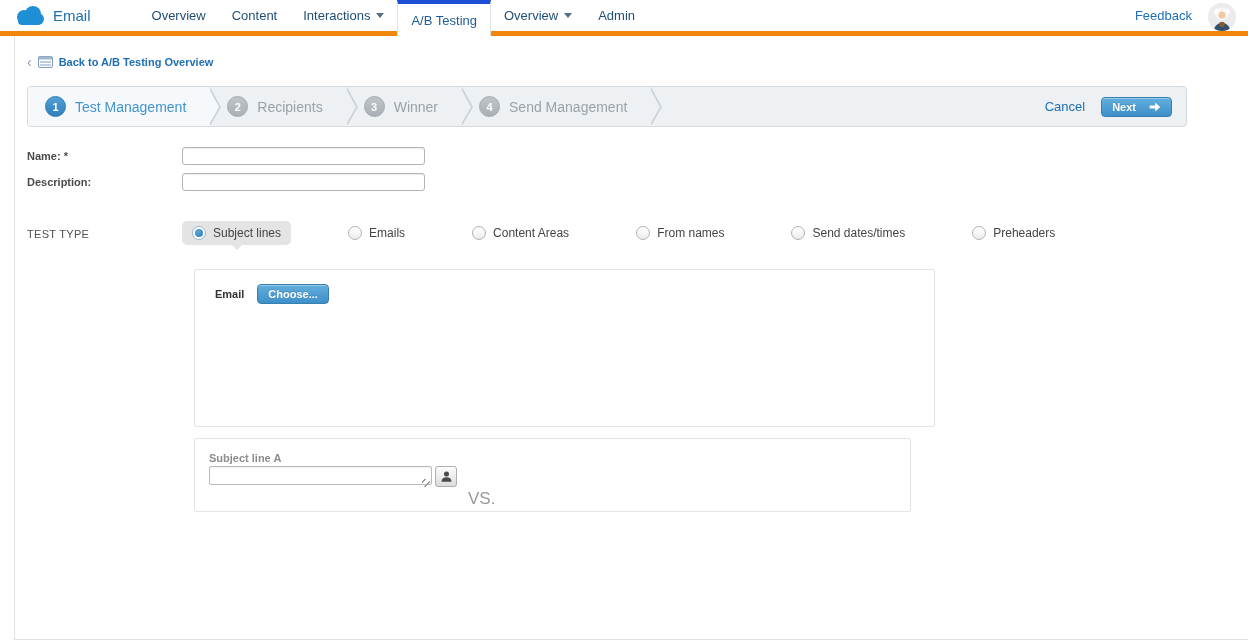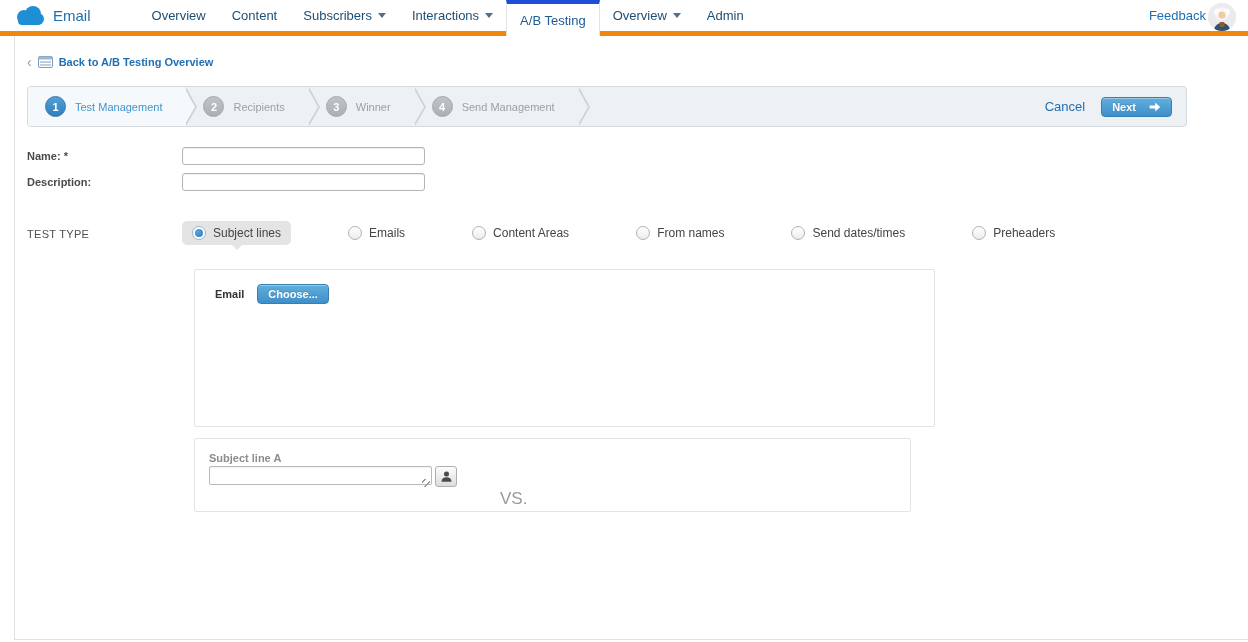--- a/index.html
+++ b/index.html
@@ -39,21 +39,21 @@
     position: relative; z-index: 5;
     height: 36px; margin-bottom: -5px;
     background: #fff;
     border: 1px solid #e3e3e3;
     border-top: 4px solid #1d4ed8;
     border-bottom: none;
     color: #1f5b94;
   }
   .nav-right {
     margin-left: auto; display: flex; align-items: center;
-    gap: 2px; padding-right: 12px; height: 31px;
+    gap: 16px; padding-right: 12px; height: 31px;
   }
   .feedback-link { color: #1e6fb4; font-size: 13px; cursor: pointer; text-decoration: none; }
   .avatar {
     width: 28px; height: 28px; border-radius: 50%;
     overflow: hidden; background: #ebebed; cursor: pointer;
     margin-top: 2px;
   }
   .orange-bar { height: 5px; background: #f0860b; }
 
   
@@ -113,21 +113,21 @@
     width: 21px; height: 21px; border-radius: 50%;
     background: linear-gradient(#bfc4c8, #aab0b5);
     border: 1px solid #a2a8ad;
     color: #fff; font-size: 11px; font-weight: bold;
     display: flex; align-items: center; justify-content: center;
   }
   .step.active .step-num {
     background: linear-gradient(#54a0d4, #2f7fbe);
     border-color: #2d78b5;
   }
-  .step-label { font-size: 11px; color: #9aa1a7; }
+  .step-label { font-size: 14px; color: #9aa1a7; }
   .step.active .step-label { color: #4493cb; }
   .wizard-actions {
     margin-left: auto; display: flex; align-items: center;
     gap: 16px; padding-right: 14px; position: relative; z-index: 4;
   }
   .cancel-link { color: #1e6fb4; font-size: 13px; cursor: pointer; text-decoration: none; }
   .btn-blue {
     display: inline-flex; align-items: center; gap: 12px;
     background: linear-gradient(#62aede, #3f8fc8);
     border: 1px solid #3580b1; border-radius: 4px;
@@ -191,21 +191,21 @@
     margin-left: 167px; background: #fff;
     border: 1px solid #e4e4e4; border-radius: 2px;
   }
   .email-panel { width: 741px; height: 158px; margin-top: 24px; padding: 14px 0 0 20px; }
   .email-row { display: flex; align-items: center; gap: 13px; }
   .email-label { font-size: 11px; font-weight: bold; color: #333; }
 
   .subject-panel {
     width: 717px; height: 74px; margin-top: 11px;
     padding: 13px 0 0 14px;
-    display: flex; align-items: flex-start; gap: 32px;
+    display: flex; align-items: flex-start;
   }
   .subject-group { display: flex; flex-direction: column; }
   .subject-label { font-size: 11px; font-weight: bold; color: #8c8c8c; margin-bottom: 2px; }
   .subject-row { display: flex; align-items: flex-start; gap: 3px; }
   .ta-wrap { position: relative; }
   .subject-textarea {
     width: 223px; height: 19px; resize: none;
     border: 1px solid #b9b9b9; border-radius: 2px;
     font-family: "Liberation Sans", sans-serif; font-size: 11px;
     padding: 2px 4px; background: #fff;
@@ -246,24 +246,20 @@
     <span class="brand-label">Email</span>
   </div>
   <nav class="nav-tabs">
     <a class="tab">
         <span>Overview</span>
       </a>
     <a class="tab">
         <span>Content</span>
       </a>
     <a class="tab">
-        <span>Subscribers</span>
-        <span class="caret"></span>
-      </a>
-    <a class="tab">
         <span>Interactions</span>
         <span class="caret"></span>
       </a>
     <a class="tab active">
         <span>A/B Testing</span>
       </a>
     <a class="tab">
         <span>Overview</span>
         <span class="caret"></span>
       </a>

